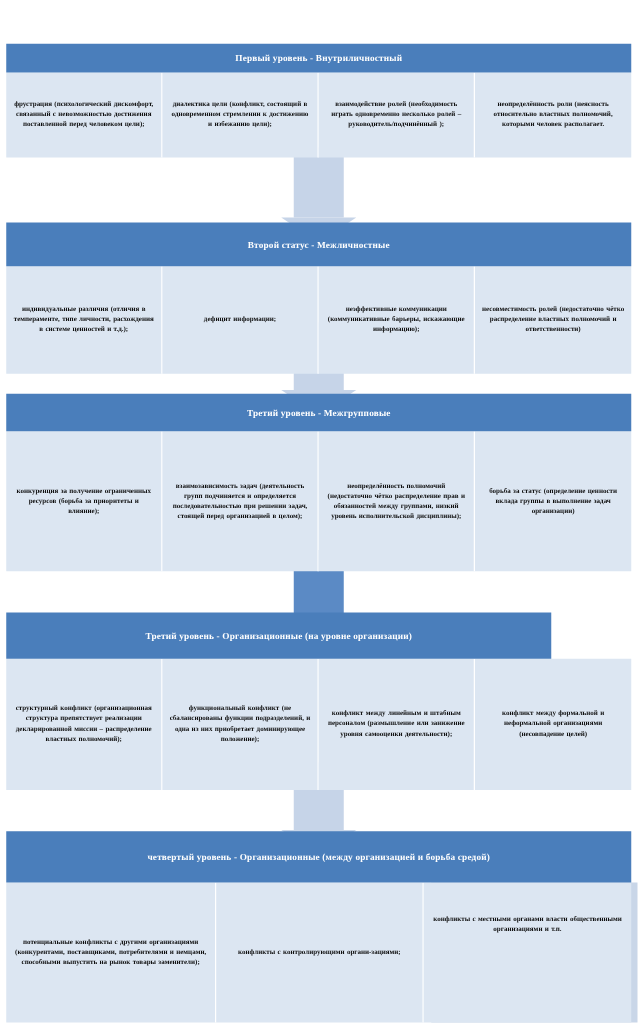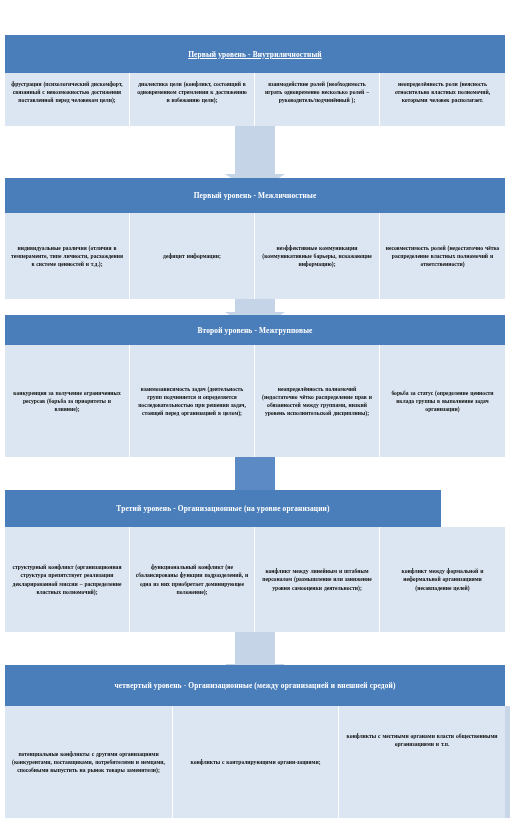--- a/index.html
+++ b/index.html
@@ -98,52 +98,52 @@
     <div class="shaft" style="height:52px;"></div>
     <div class="head" style="top:52px;"></div>
   </div>
   <div class="arrow" style="left:210px;top:610px;width:90px;height:74px;">
     <div class="shaft" style="height:54px;"></div>
     <div class="head" style="top:54px;"></div>
   </div>
 
   <div class="shadowblk" style="left:345px;top:706px;width:165px;height:112px;"></div>
 
-  <div class="band" style="left:5px;top:35px;width:500px;height:38px;text-decoration:underline;">Первый уровень - Внутриличностный</div>
+  <div class="band" style="left:5px;top:35px;width:500px;height:23px;">Первый уровень - Внутриличностный</div>
   <div class="row" style="left:5px;top:58px;width:500px;height:68px;">
     <div class="cell" style="width:125px;">фрустрация (психологический дискомфорт, связанный с невозможностью достижения поставленной перед человеком цели);</div>
     <div class="cell" style="width:125px;">диалектика цели (конфликт, состоящий в одновременном стремлении к достижению и избежанию цели);</div>
     <div class="cell" style="width:125px;">взаимодействие ролей (необходимость играть одновременно несколько ролей – руководитель/подчинённый );</div>
     <div class="cell" style="width:125px;">неопределённость роли (неясность относительно властных полномочий, которыми человек располагает.</div>
   </div>
 
-  <div class="band" style="left:5px;top:178px;width:500px;height:35px;">Первый уровень - Межличностные</div>
+  <div class="band" style="left:5px;top:178px;width:500px;height:35px;">Второй статус - Межличностные</div>
   <div class="row" style="left:5px;top:213px;width:500px;height:86px;">
     <div class="cell" style="width:125px;">индивидуальные различия (отличия в темпераменте, типе личности, расхождения в системе ценностей и т.д.);</div>
     <div class="cell" style="width:125px;">дефицит информации;</div>
     <div class="cell" style="width:125px;">неэффективные коммуникации (коммуникативные барьеры, искажающие информацию);</div>
     <div class="cell" style="width:125px;">несовместимость ролей (недостаточно чётко распределение властных полномочий и ответственности)</div>
   </div>
 
-  <div class="band" style="left:5px;top:315px;width:500px;height:30px;">Второй уровень - Межгрупповые</div>
+  <div class="band" style="left:5px;top:315px;width:500px;height:30px;">Третий уровень - Межгрупповые</div>
   <div class="row" style="left:5px;top:345px;width:500px;height:112px;">
     <div class="cell" style="width:125px;">конкуренция за получение ограниченных ресурсов (борьба за приоритеты и влияние);</div>
     <div class="cell" style="width:125px;">взаимозависимость задач (деятельность групп подчиняется и определяется последовательностью при решении задач, стоящей перед организацией в целом);</div>
     <div class="cell" style="width:125px;">неопределённость полномочий (недостаточно чётко распределение прав и обязанностей между группами, низкий уровень исполнительской дисциплины);</div>
     <div class="cell" style="width:125px;">борьба за статус (определение ценности вклада группы в выполнение задач организации)</div>
   </div>
 
   <div class="band" style="left:5px;top:490px;width:436px;height:37px;">Третий уровень - Организационные (на уровне организации)</div>
   <div class="row" style="left:5px;top:527px;width:500px;height:105px;">
     <div class="cell" style="width:125px;">структурный конфликт (организационная структура препятствует реализации декларированной миссии – распределение властных полномочий);</div>
     <div class="cell" style="width:125px;">функциональный конфликт (не сбалансированы функции подразделений, и одна из них приобретает доминирующее положение);</div>
     <div class="cell" style="width:125px;">конфликт между линейным и штабным персоналом (размышление или занижение уровня самооценки деятельности);</div>
     <div class="cell" style="width:125px;">конфликт между формальной и неформальной организациями (несовпадение целей)</div>
   </div>
 
-  <div class="band" style="left:5px;top:665px;width:500px;height:41px;">четвертый уровень - Организационные (между организацией и внешней средой)</div>
+  <div class="band" style="left:5px;top:665px;width:500px;height:41px;">четвертый уровень - Организационные (между организацией и борьба средой)</div>
   <div class="row" style="left:5px;top:706px;width:500px;height:112px;">
     <div class="cell" style="width:168px;">потенциальные конфликты с другими организациями (конкурентами, поставщиками, потребителями и немцами, способными выпустить на рынок товары заменители);</div>
     <div class="cell" style="width:166px;">конфликты с контролирующими органи-зациями;</div>
     <div class="cell" style="width:166px;background:#dce6f2;align-items:flex-start;padding-top:26px;">конфликты с местными органами власти общественными организациями и т.п.</div>
   </div>
 
 </div>
 
 </body></html>

